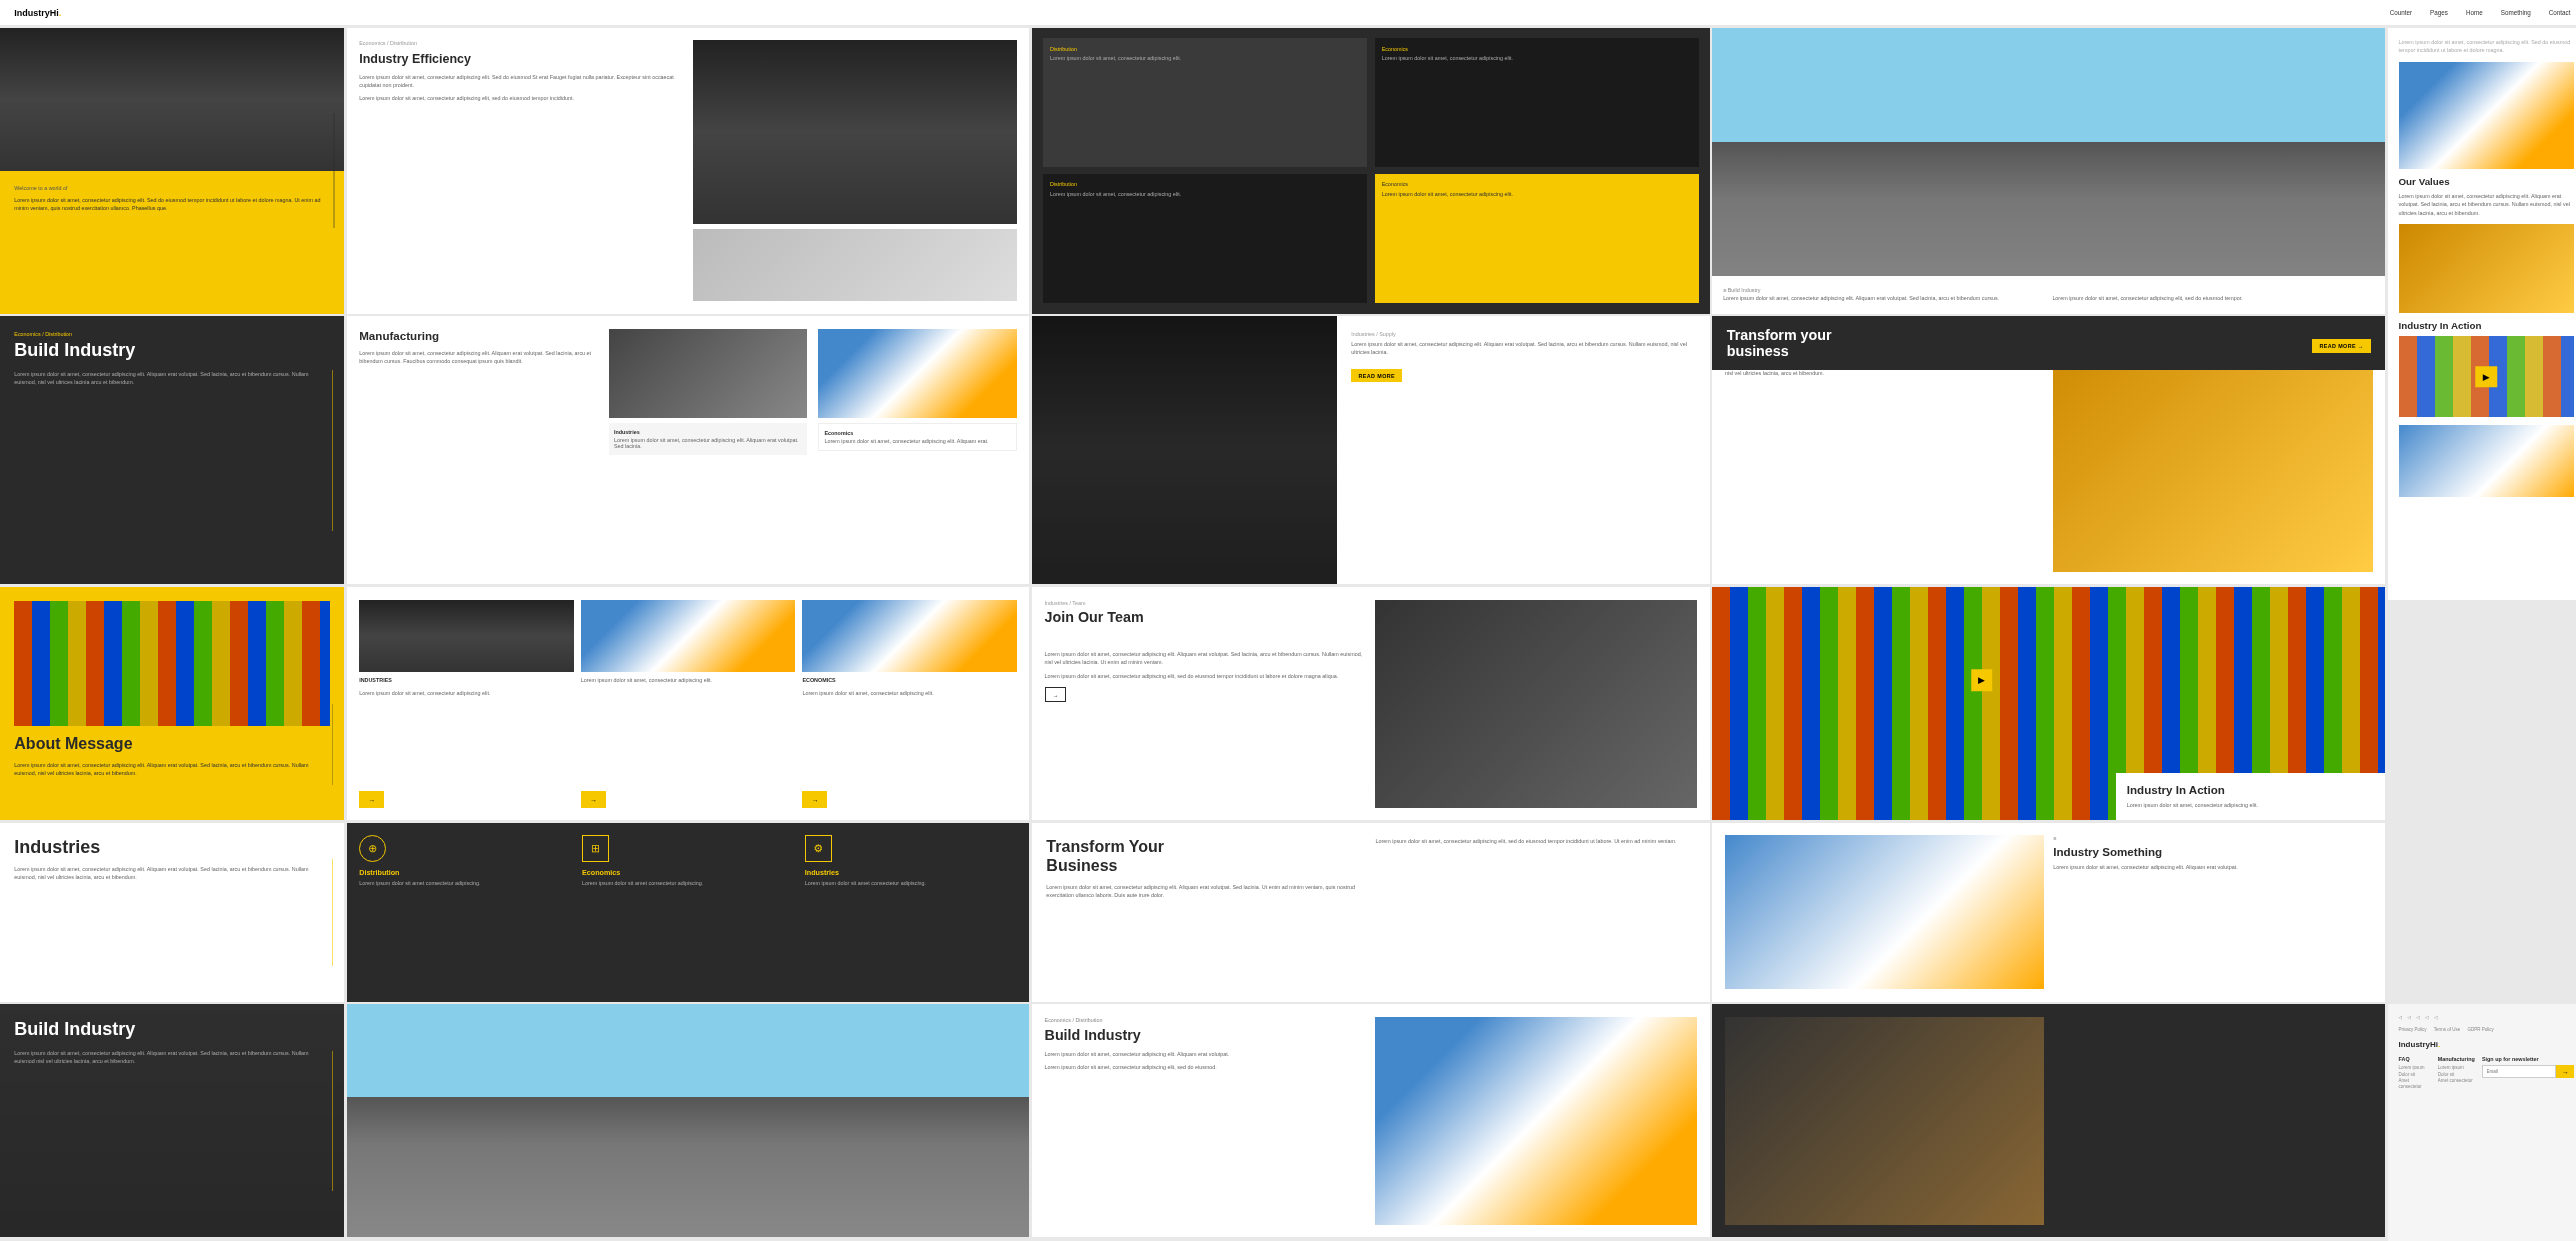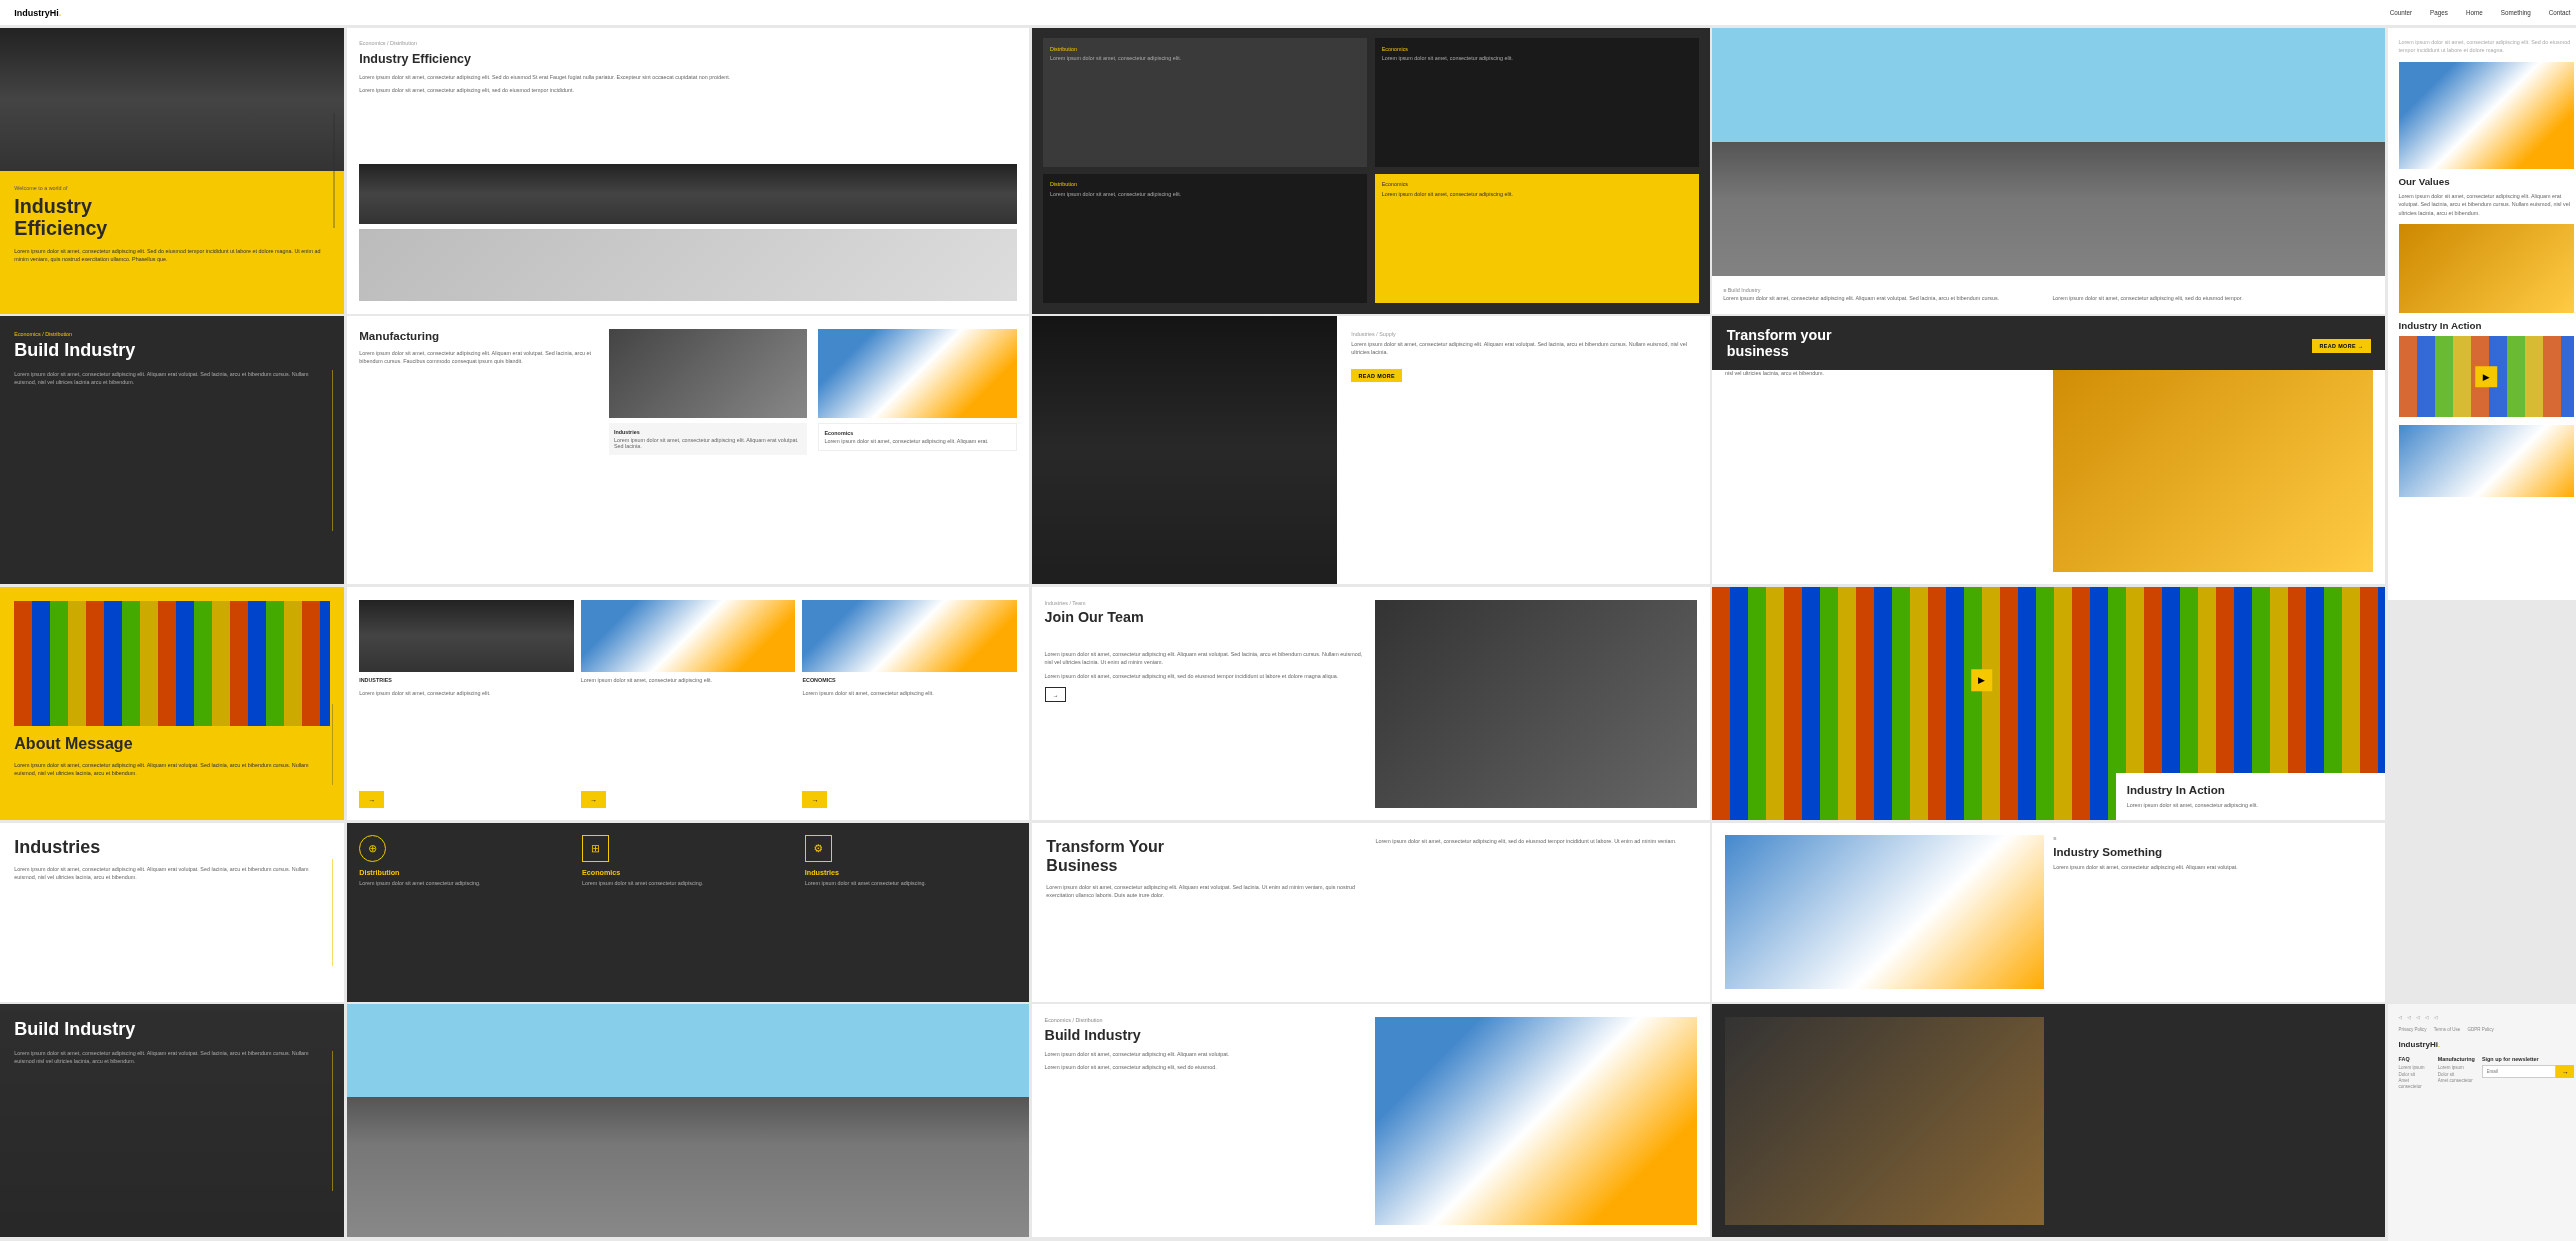--- a/index.html
+++ b/index.html
@@ -94,28 +94,27 @@
     <span class="navbar-link">Something</span>
     <span class="navbar-link">Contact</span>
   </nav>
 
   <div class="item" style="grid-column:1; grid-row:2; background:#f5c800; height:286px; display:flex; flex-direction:column;">
     <div style="height:143px; overflow:hidden;">
       <div class="industrial-scene" style="height:143px;"></div>
     </div>
     <div style="padding:14.3px; flex:1;">
       <div style="font-size:5.4px; color:#555; margin-bottom:5.4px;">Welcome to a world of</div>
-      <div style="font-size:19.7px; font-weight:800; color:#2a2a2a; line-height:1.1; margin-bottom:7.2px;">Industry<br>Efficiency</div>
       <div style="font-size:5.4px; color:#333; line-height:1.5;">Lorem ipsum dolor sit amet, consectetur adipiscing elit. Sed do eiusmod tempor incididunt ut labore et dolore magna. Ut enim ad minim veniam, quis nostrud exercitation ullamco. Phasellus que.</div>
     </div>
     <div style="position:absolute; right:9px; top:30%; height:40%; width:1.8px; background:#2a2a2a; opacity:0.3;"></div>
   </div>
 
   <div class="item" style="grid-column:2/4; grid-row:2; background:#fff; padding:12.5px; height:286px;">
-    <div style="display:grid; grid-template-columns:1fr; gap:9px; height:100%;">
+    <div style="display:grid; grid-template-columns:1fr 1fr; gap:9px; height:100%;">
       <div>
         <div class="breadcrumb">Economics / Distribution</div>
         <div style="font-size:12.5px; font-weight:800; color:#2a2a2a; margin-bottom:7.2px;">Industry Efficiency</div>
         <div style="font-size:5.4px; color:#666; line-height:1.5;">Lorem ipsum dolor sit amet, consectetur adipiscing elit. Sed do eiusmod St erat Fauget fugiat nulla pariatur. Excepteur sint occaecat cupidatat non proident.</div>
         <div style="font-size:5.4px; color:#666; line-height:1.5; margin-top:5.4px;">Lorem ipsum dolor sit amet, consectetur adipiscing elit, sed do eiusmod tempor incididunt.</div>
       </div>
       <div style="display:flex; flex-direction:column; gap:5.4px;">
         <div style="flex:1; overflow:hidden;">
             <div class="industrial-scene" style="height:100%;"></div>
           </div>

